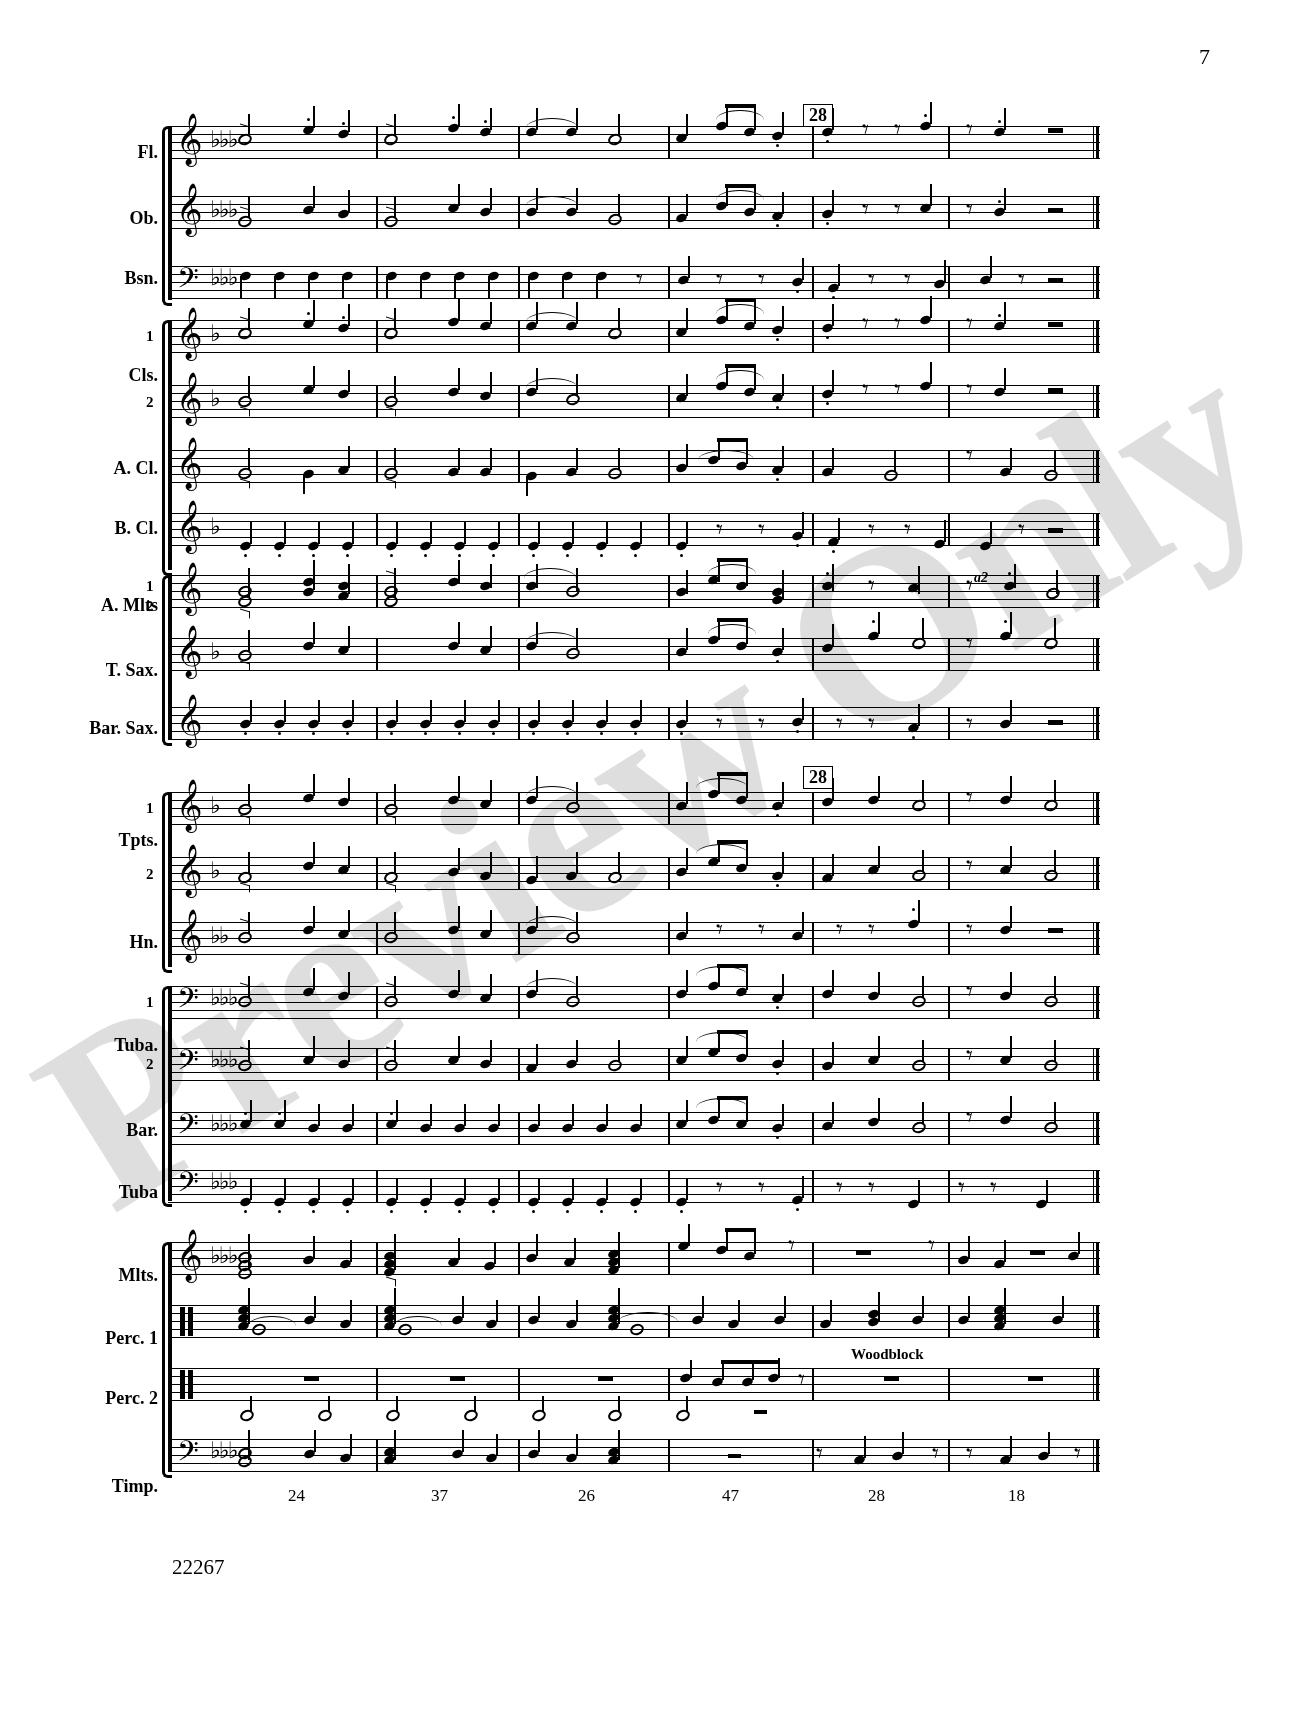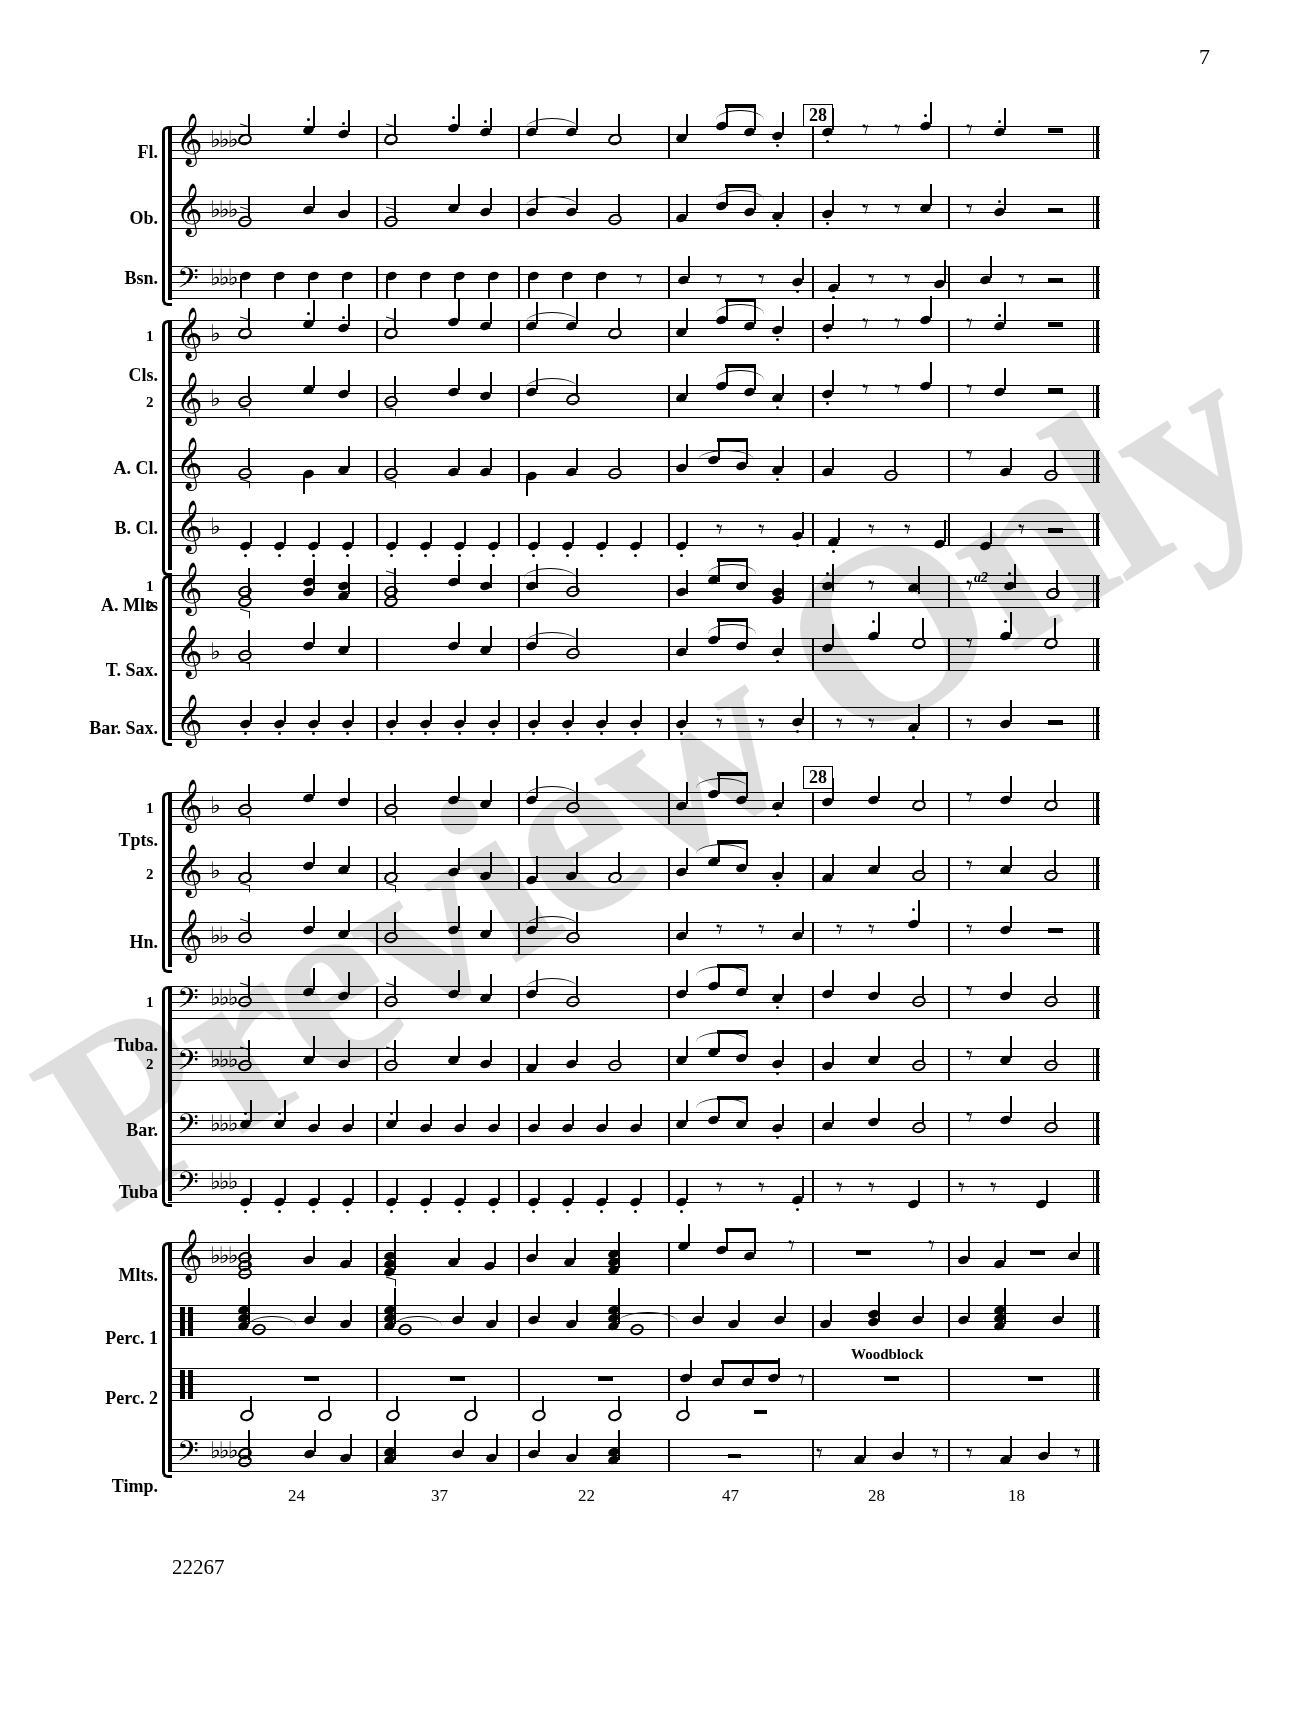--- a/index.html
+++ b/index.html
@@ -593,21 +593,21 @@
     <div class="numlabel" style="left:-22px;top:936px;">2</div>
 
     <div class="rehearsal" style="left:635px;top:-16px;">28</div>
     <div class="rehearsal" style="left:635px;top:646px;">28</div>
 
     <div class="direction" style="left:683px;top:1226px;">Woodblock</div>
     <div class="direction ital" style="left:806px;top:450px;">a2</div>
 
     <div class="measnum" style="left:120px;top:1366px;">24</div>
     <div class="measnum" style="left:263px;top:1366px;">37</div>
-    <div class="measnum" style="left:410px;top:1366px;">22</div>
+    <div class="measnum" style="left:410px;top:1366px;">26</div>
     <div class="measnum" style="left:554px;top:1366px;">47</div>
     <div class="measnum" style="left:700px;top:1366px;">28</div>
     <div class="measnum" style="left:840px;top:1366px;">18</div>
 
     <div class="glyphs">
 
       <div class="accent" style="left:72px;top:5px;"></div>
       <div class="nh open" style="left:70px;top:14px;"></div>
         <div class="stem" style="left:80px;top:-6px;height:22px;"></div>
       <div class="nh" style="left:135px;top:6px;"></div>

